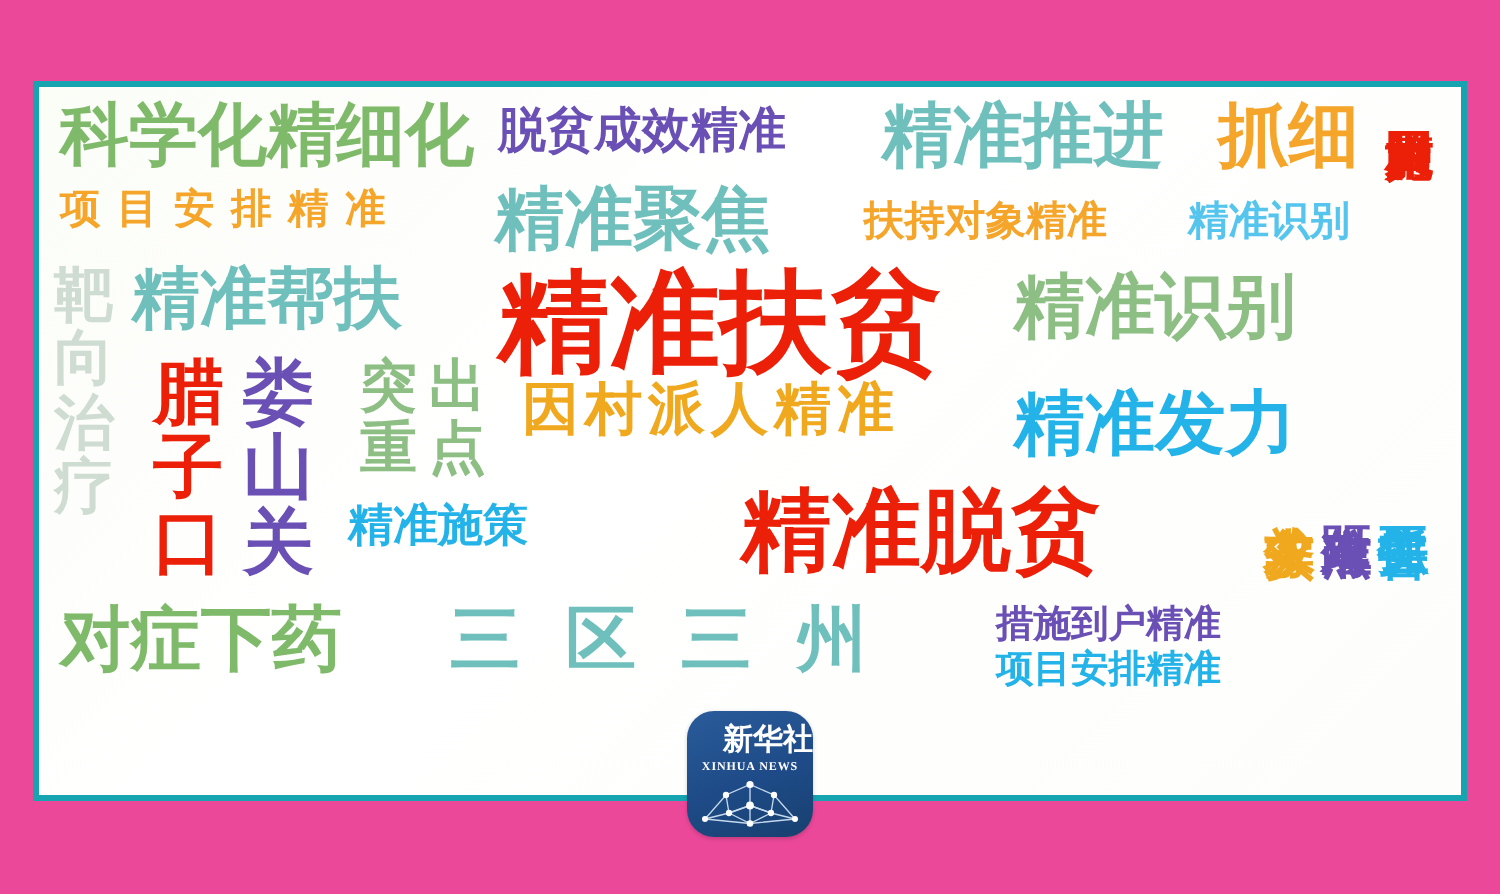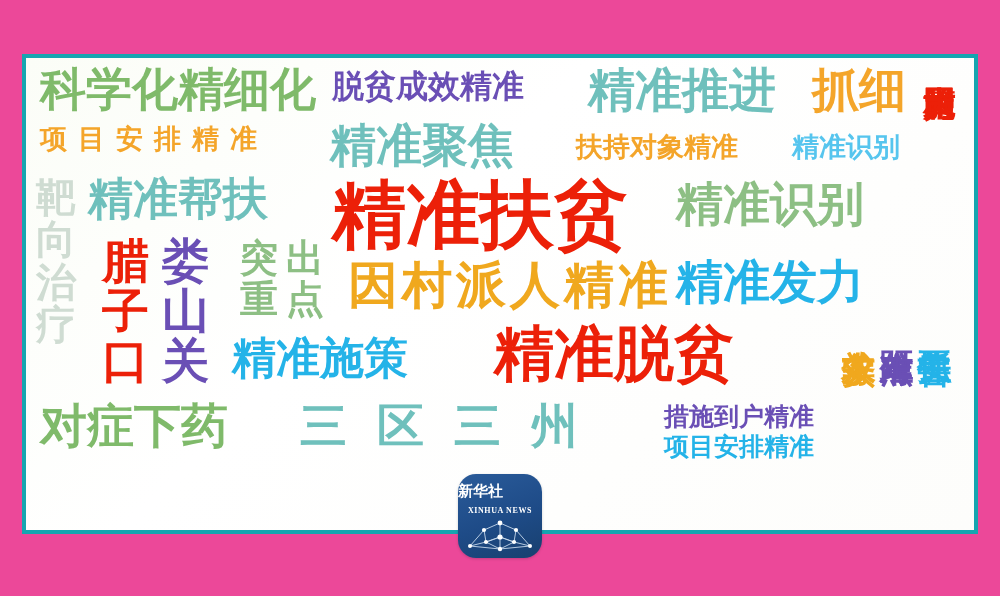--- a/index.html
+++ b/index.html
@@ -62,23 +62,23 @@
     height: 84px;
     border-radius: 18px;
     background: linear-gradient(160deg, #2a5b9a 0%, #1e4b87 55%, #18406f 100%);
     box-shadow: 0 1px 3px rgba(0,0,0,0.18);
     overflow: hidden;
   }
   #logo .cn {
     position: absolute;
     left: 0; right: 0;
     top: 9px;
-    text-align: left;
+    text-align: right;
     color: #ffffff;
-    font-size: 15px;
+    font-size: 20px;
     font-weight: 700;
     letter-spacing: 0px;
     line-height: 1;
     font-family: "Liberation Sans", "DejaVu Sans", sans-serif;
   }
   #logo .en {
     position: absolute;
     left: 0; right: 0;
     top: 33px;
     text-align: center;
@@ -115,23 +115,23 @@
         <div class="w" style="left: 306px; top: 120px; color: rgb(236, 32, 8); font-size: 74px;">精准扶贫</div>
         <div class="w" style="left: 650px; top: 122px; color: rgb(141, 191, 132); font-size: 47px;">精准识别</div>
         <div class="w stack" style="left: 76px; top: 178px; color: rgb(236, 32, 8); font-size: 47px; width: 47px; line-height: 1.06;">腊
 子
 口</div>
         <div class="w stack" style="left: 136px; top: 178px; color: rgb(106, 79, 181); font-size: 47px; width: 47px; line-height: 1.06;">娄
 山
 关</div>
         <div class="w stack" style="left: 214px; top: 180px; color: rgb(141, 191, 132); font-size: 38px; letter-spacing: 8px; line-height: 1.08;">突出
 重点</div>
-        <div class="w" style="left: 322px; top: 206px; color: rgb(240, 168, 30); font-size: 50px; letter-spacing: 4px; font-family: Liberation Mono, monospace;">因村派人精准</div>
+        <div class="w" style="left: 322px; top: 196px; color: rgb(240, 168, 30); font-size: 38px; letter-spacing: 4px;">因村派人精准</div>
         <div class="w" style="left: 650px; top: 200px; color: rgb(36, 179, 232); font-size: 47px;">精准发力</div>
-        <div class="w" style="left: 206px; top: 278px; color: rgb(36, 179, 232); font-size: 44px;">精准施策</div>
+        <div class="w" style="left: 206px; top: 278px; color: rgb(36, 179, 232); font-size: 30px;">精准施策</div>
         <div class="w" style="left: 468px; top: 266px; color: rgb(236, 32, 8); font-size: 60px;">精准脱贫</div>
         <div class="w vert" style="left: 816px; top: 266px; color: rgb(240, 168, 30); font-size: 34px; height: 138.72px;">务求实效</div>
         <div class="w vert" style="left: 854px; top: 266px; color: rgb(106, 79, 181); font-size: 34px; height: 138.72px;">对准焦距</div>
         <div class="w vert" style="left: 892px; top: 266px; color: rgb(36, 179, 232); font-size: 34px; height: 138.72px;">抓住要害</div>
         <div class="w" style="left: 14px; top: 344px; color: rgb(127, 186, 106); font-size: 47px;">对症下药</div>
         <div class="w" style="left: 274px; top: 344px; color: rgb(111, 192, 188); font-size: 47px; letter-spacing: 30px;">三区三州</div>
         <div class="w" style="left: 638px; top: 346px; color: rgb(106, 79, 181); font-size: 25px;">措施到户精准</div>
         <div class="w" style="left: 638px; top: 376px; color: rgb(36, 179, 232); font-size: 25px;">项目安排精准</div>
       </div>
   </div>

